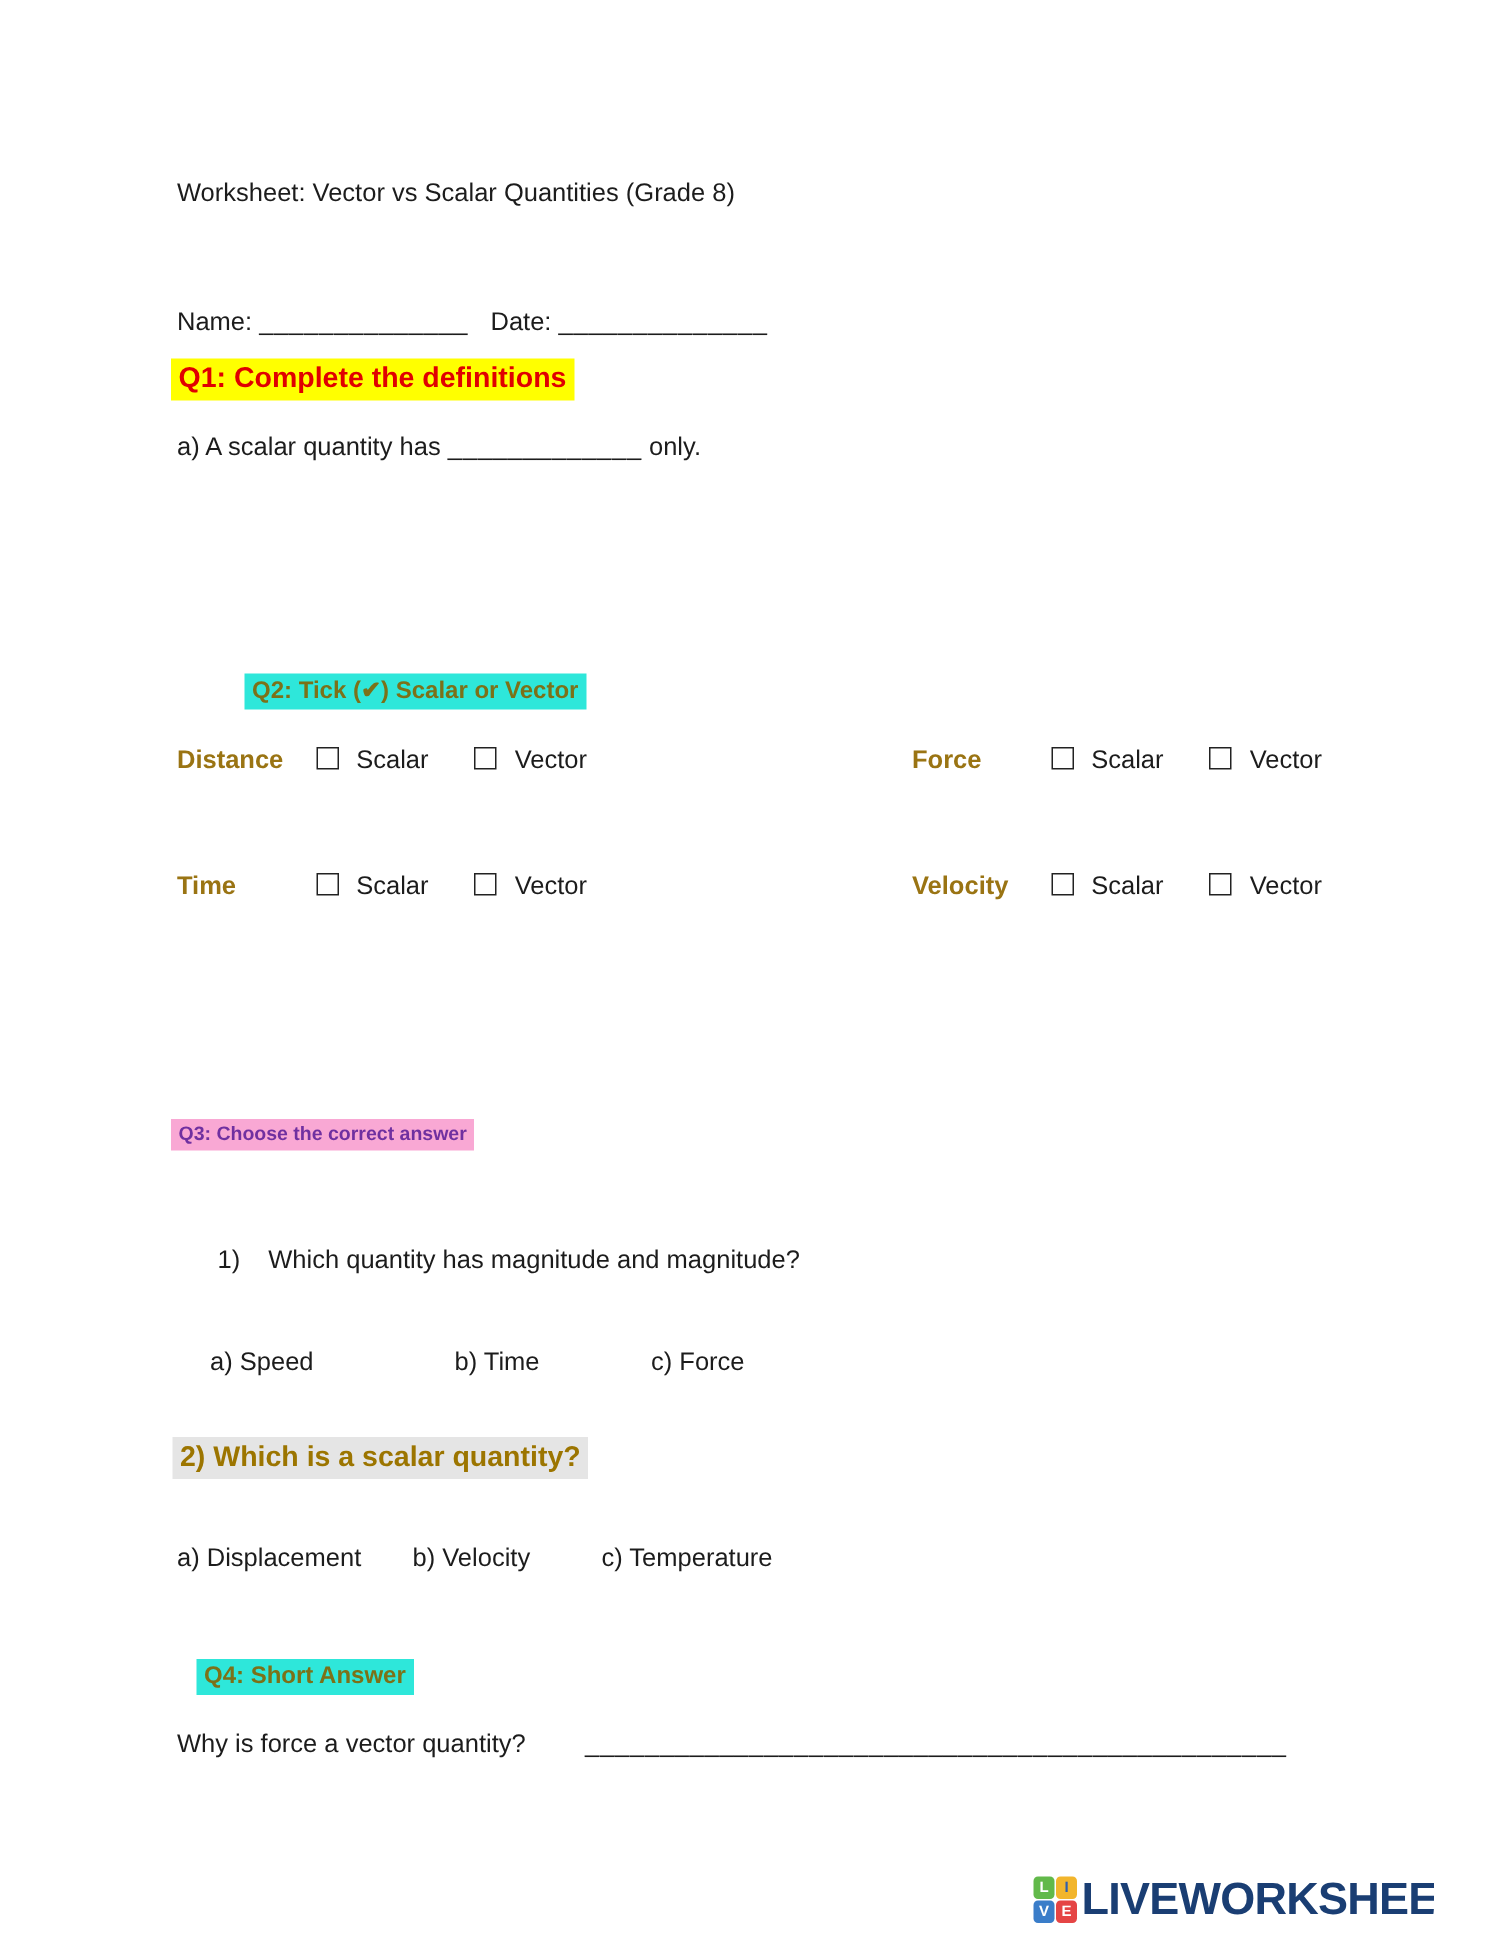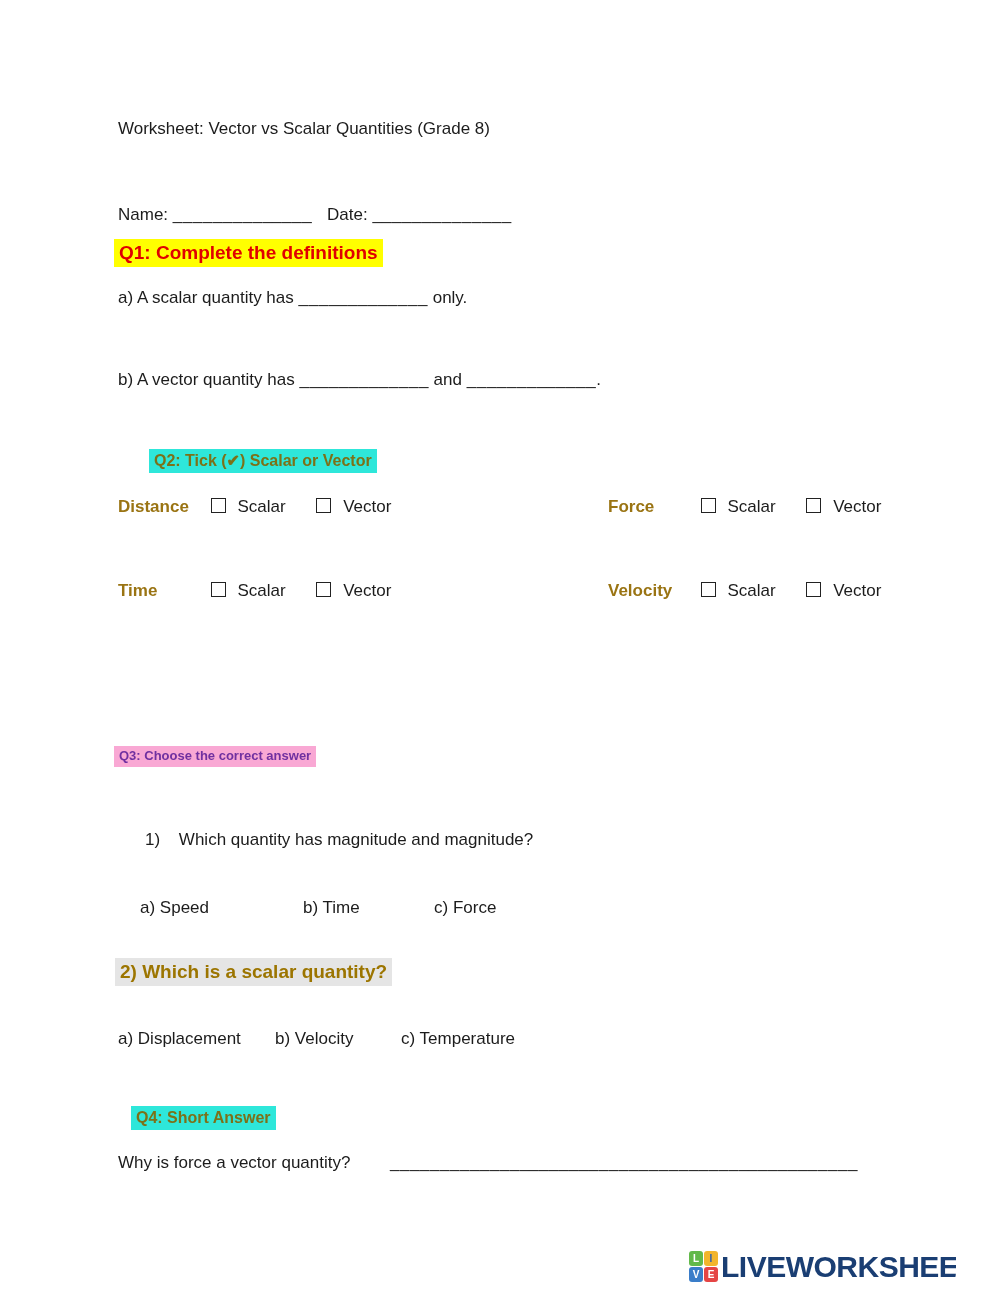--- a/index.html
+++ b/index.html
@@ -60,28 +60,22 @@
   <div class="abs" style="left:114px; top:239px;">
     <span class="hl hl-q1">Q1: Complete the definitions</span>
   </div>
 
   <div class="abs" style="left:118px; top:288px;">
     <span>a) A scalar quantity has</span>
     <span class="blank">_____________</span>
     <span>only.</span>
   </div>
 
-  <div class="abs" style="left:118px; top:370px;">
-    <span>b) A vector quantity has</span>
-    <span class="blank">_____________</span>
-    <span>and</span>
-    <span class="blank">_____________</span><span>.</span>
-  </div>
 
-  <div class="abs" style="left:107px; top:449px;padding-left:42px;">
+  <div class="abs" style="left:121px; top:449px;padding-left:42px;">
     <span class="hl hl-cyan">Q2: Tick (✔) Scalar or Vector</span>
   </div>
 
   <div class="tickrow" style="top:581px;">
     <span class="qty-label">Time</span>
     <span class="opt">
       <span class="cb"></span>
       <span>Scalar</span>
     </span>
     <span class="opt">

